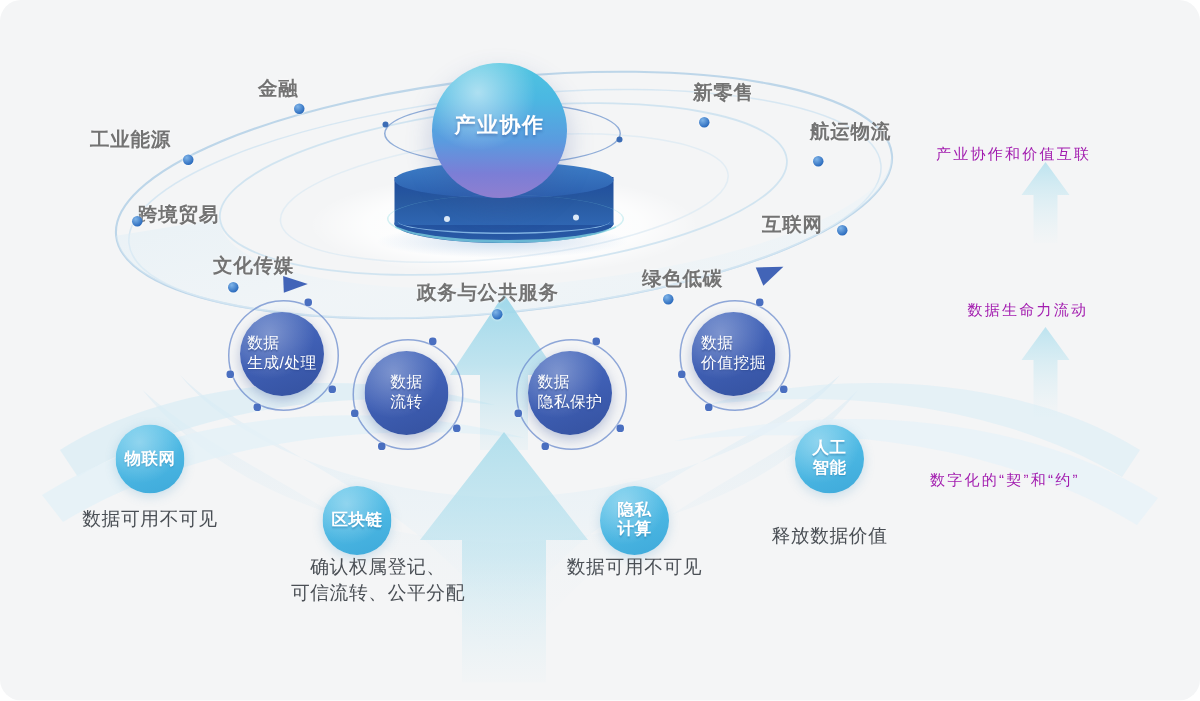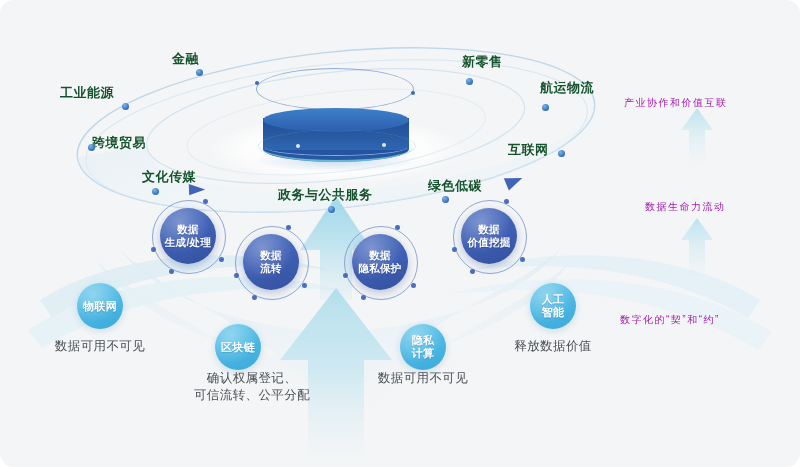--- a/index.html
+++ b/index.html
@@ -8,21 +8,21 @@
 
   #canvas{position:relative;width:800px;height:467px;
           background:#f4f5f6;border-radius:14px;overflow:hidden;}
 
   
   .abs{position:absolute;}
 
   
   .orbit-label{
     position:absolute;
-    color:#14532d;
+    color:#737373;
     font-size:13px;
     font-weight:bold;
     letter-spacing:.5px;
     white-space:nowrap;
     text-shadow:0 0 2px rgba(255,255,255,.9);
   }
   .orbit-dot{
     position:absolute;
     width:7px;height:7px;border-radius:50%;
     background:radial-gradient(circle at 35% 30%,#7fb4e8 0%,#2f6fc0 70%,#204f96 100%);
@@ -97,22 +97,22 @@
   
   .stage{
     position:absolute;width:56px;height:56px;border-radius:50%;
     background:
       radial-gradient(circle at 35% 26%, rgba(255,255,255,.30) 0%, rgba(255,255,255,0) 55%),
       linear-gradient(160deg,#4d6fc0 0%, #3f5fb4 50%, #34519f 100%);
     box-shadow:0 3px 8px rgba(45,75,150,.30);
     display:flex;align-items:center;justify-content:center;
   }
   .stage .stage-text{
-    color:#ffffff;font-size:10.5px;font-weight:bold;line-height:13px;
-    text-align:center;letter-spacing:.3px;
+    color:#ffffff;font-size:10.5px;font-weight:normal;line-height:13px;
+    letter-spacing:.3px;
     text-shadow:0 1px 1px rgba(30,55,120,.45);
   }
   .stage-ring{
     position:absolute;width:72px;height:72px;border-radius:50%;
     border:1.2px solid rgba(108,140,205,.75);
   }
   .stage-ring .rn{position:absolute;width:4.5px;height:4.5px;border-radius:50%;
     background:#4a6fc0;box-shadow:0 0 2px rgba(255,255,255,.8);}
 
   
@@ -219,20 +219,23 @@
 
   <div id="disk-shadow"></div>
   <div id="disk-bottom"></div>
   <div id="disk-body"></div>
   <div id="disk-top"></div>
   <div id="disk-rim"></div>
   <div id="disk-line"></div>
   <div class="disk-dot" style="left:296px;top:144px;"></div>
   <div class="disk-dot" style="left:382px;top:143px;"></div>
 
+  <div id="sphere">
+    <div class="sphere-text">产业协作</div>
+  </div>
 
   <div id="orbit-layer">
       <div class="orbit-label" style="left: 172px; top: 50px;">金融</div>
       <div class="orbit-dot" style="left: 196px; top: 69px;"></div>
       <div class="orbit-label" style="left: 60px; top: 84px;">工业能源</div>
       <div class="orbit-dot" style="left: 122px; top: 103px;"></div>
       <div class="orbit-label" style="left: 92px; top: 134px;">跨境贸易</div>
       <div class="orbit-dot" style="left: 88px; top: 144px;"></div>
       <div class="orbit-label" style="left: 142px; top: 168px; text-align: center;">文化传媒</div>
       <div class="orbit-dot" style="left: 152px; top: 188px;"></div>
@@ -296,21 +299,21 @@
         <div class="tech-text">区块链</div>
       </div>
       <div class="tech-caption" style="left: 252px; top: 370px; transform: translateX(-50%);">确认权属登记、<br>可信流转、公平分配</div>
       <div class="tech" style="left: 400px; top: 324px; width: 46px; height: 46px;">
         <div class="tech-text">隐私<br>计算</div>
       </div>
       <div class="tech-caption" style="left: 423px; top: 370px; transform: translateX(-50%);">数据可用不可见</div>
       <div class="tech" style="left: 530px; top: 283px; width: 46px; height: 46px;">
         <div class="tech-text">人工<br>智能</div>
       </div>
-      <div class="tech-caption" style="left: 553px; top: 338px; transform: translateX(-50%);">释放数据价值</div>
+      <div class="tech-caption" style="left: 553px; top: 349px; transform: translateX(-50%);">释放数据价值</div>
     </div>
 
   <div id="right-layer">
       <div class="right-caption" style="left: 624px; top: 96px;">产业协作和价值互联</div>
       <div class="right-caption" style="left: 645px; top: 200px;">数据生命力流动</div>
       <div class="right-caption" style="left: 620px; top: 313px;">数字化的“契”和“约”</div>
     </div>
 
 </div>
 

